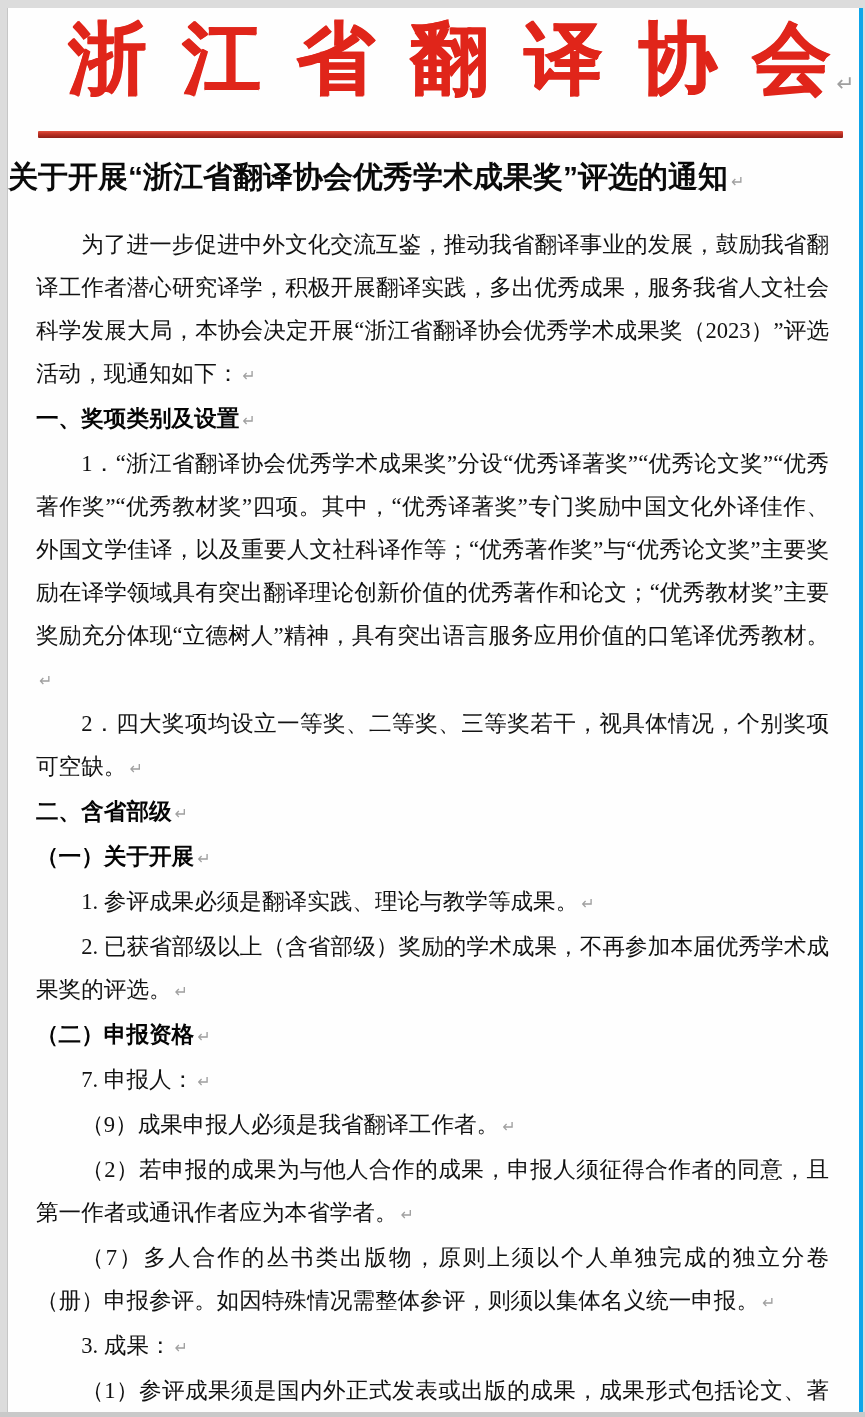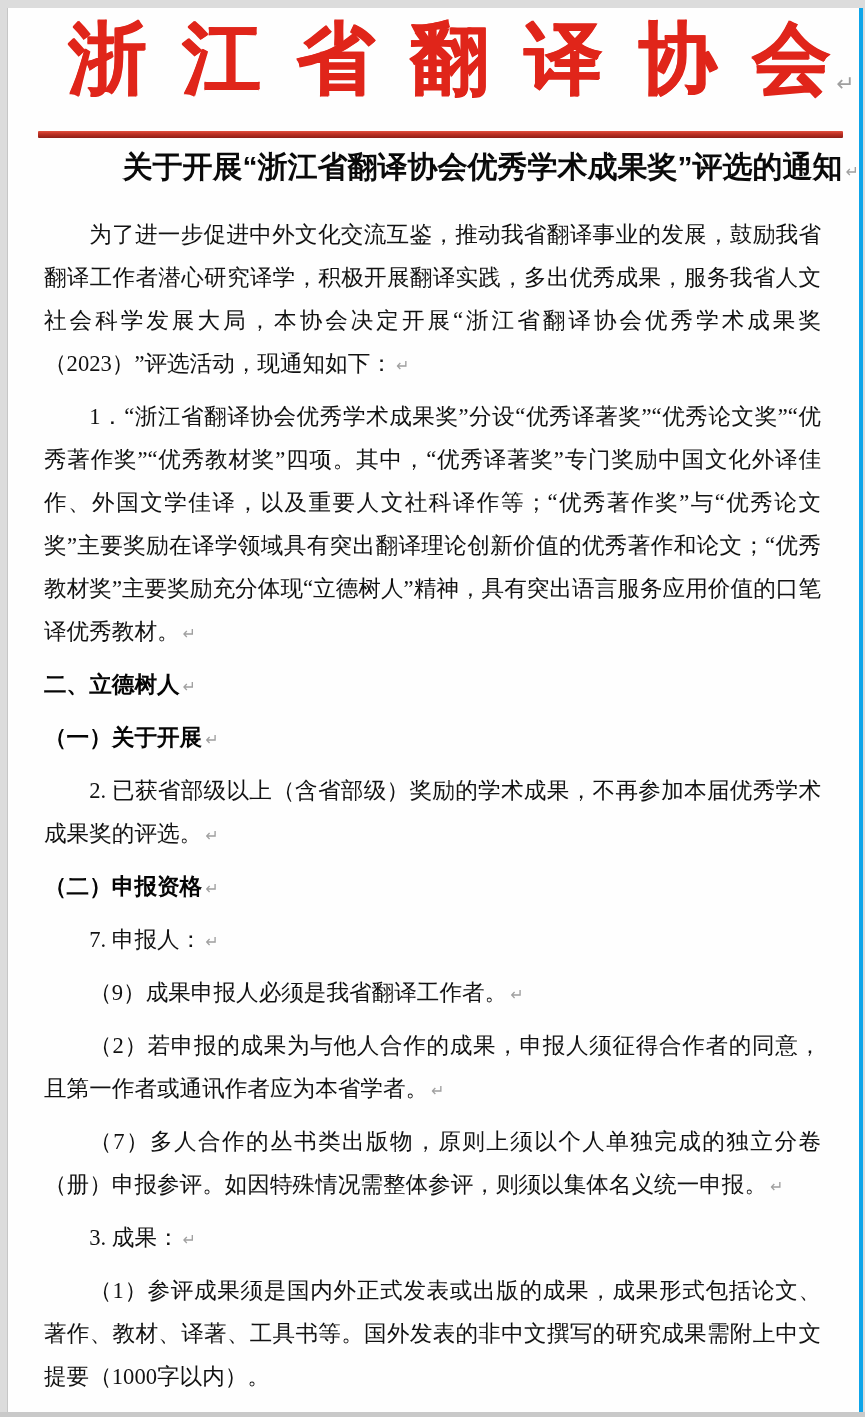--- a/index.html
+++ b/index.html
@@ -54,40 +54,40 @@
     margin-left: -30px;
     text-shadow: none;
   }
   .rule {
     height: 7px;
     margin: 1px 16px 0 30px;
     background: linear-gradient(to bottom, #e2503e 0%, #c03225 40%, #8e1f16 100%);
     border-radius: 1px;
   }
   .doc-title {
-    margin-top: 7px;
-    text-align: right;
+    margin-top: 17px;
+    text-align: left;
     font-family: "Liberation Sans", sans-serif;
     font-weight: bold;
     font-size: 30px;
     line-height: 44px;
     color: #0a0a0a;
     letter-spacing: 0;
     white-space: nowrap;
   }
   .content {
     margin-top: 19px;
     padding: 0 30px 0 28px;
     font-size: 22.6px;
     line-height: 43px;
     color: #121212;
     text-align: justify;
   }
   .content p {
-    margin: 8px;
+    margin: 0;
   }
   .para {
     text-indent: 2em;
   }
   .h1, .h2 {
     font-family: "Liberation Sans", sans-serif;
     font-weight: bold;
     text-indent: 0;
     color: #050505;
   }
@@ -107,28 +107,31 @@
 
     <div class="masthead"><span>浙江省翻译协会</span><span class="pilcrow">↵</span></div>
 
     <div class="rule"></div>
 
     <div class="doc-title"><span>关于开展“浙江省翻译协会优秀学术成果奖”评选的通知</span><span class="pilcrow">↵</span></div>
 
     <div class="content">
       <p class="para"><span>为了进一步促进中外文化交流互鉴，推动我省翻译事业的发展，鼓励我省翻译工作者潜心研究译学，积极开展翻译实践，多出优秀成果，服务我省人文社会科学发展大局，本协会决定开展“浙江省翻译协会优秀学术成果奖（2023）”评选活动，现通知如下：</span><span class="pilcrow">↵</span></p>
 
+      <p class="h1"><span>一、奖项类别及设置</span><span class="pilcrow">↵</span></p>
 
       <p class="para"><span>1．“浙江省翻译协会优秀学术成果奖”分设“优秀译著奖”“优秀论文奖”“优秀著作奖”“优秀教材奖”四项。其中，“优秀译著奖”专门奖励中国文化外译佳作、外国文学佳译，以及重要人文社科译作等；“优秀著作奖”与“优秀论文奖”主要奖励在译学领域具有突出翻译理论创新价值的优秀著作和论文；“优秀教材奖”主要奖励充分体现“立德树人”精神，具有突出语言服务应用价值的口笔译优秀教材。</span><span class="pilcrow">↵</span></p>
 
+      <p class="para"><span>2．四大奖项均设立一等奖、二等奖、三等奖若干，视具体情况，个别奖项可空缺。</span><span class="pilcrow">↵</span></p>
 
-      <p class="h1"><span>二、立德树人</span><span class="pilcrow">↵</span></p>
+      <p class="h1"><span>二、含省部级</span><span class="pilcrow">↵</span></p>
 
       <p class="h2"><span>（一）关于开展</span><span class="pilcrow">↵</span></p>
 
+      <p class="para"><span>1. 参评成果必须是翻译实践、理论与教学等成果。</span><span class="pilcrow">↵</span></p>
 
       <p class="para"><span>2. 已获省部级以上（含省部级）奖励的学术成果，不再参加本届优秀学术成果奖的评选。</span><span class="pilcrow">↵</span></p>
 
       <p class="h2"><span>（二）申报资格</span><span class="pilcrow">↵</span></p>
 
       <p class="para"><span>7. 申报人：</span><span class="pilcrow">↵</span></p>
 
       <p class="para"><span>（9）成果申报人必须是我省翻译工作者。</span><span class="pilcrow">↵</span></p>
 
       <p class="para"><span>（2）若申报的成果为与他人合作的成果，申报人须征得合作者的同意，且第一作者或通讯作者应为本省学者。</span><span class="pilcrow">↵</span></p>

